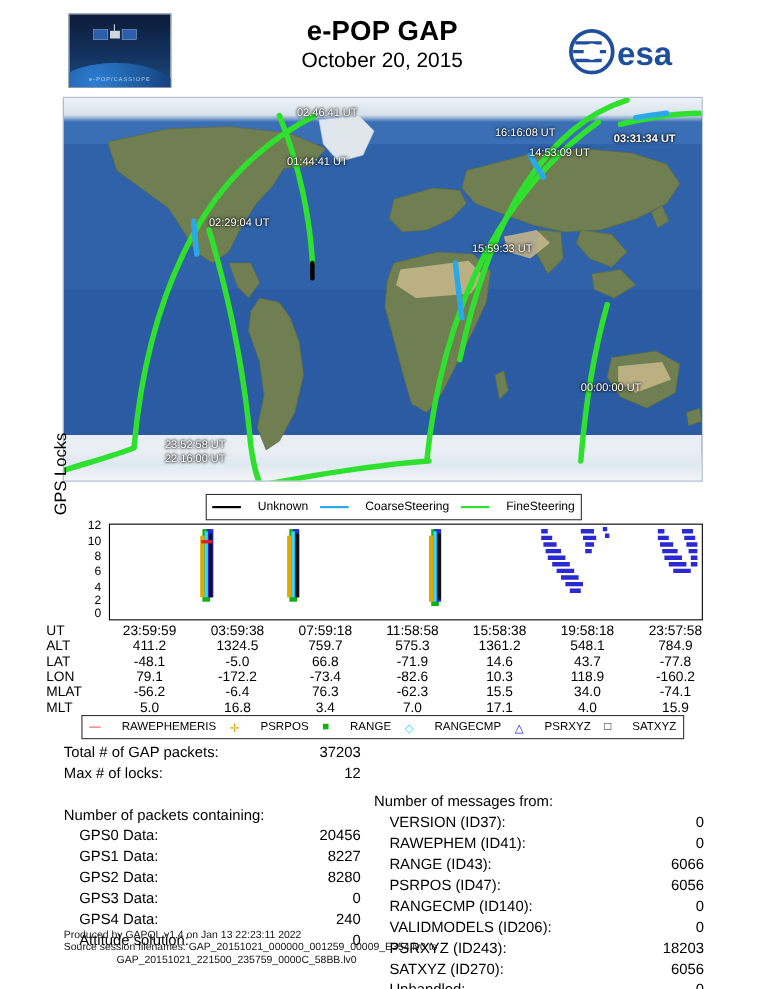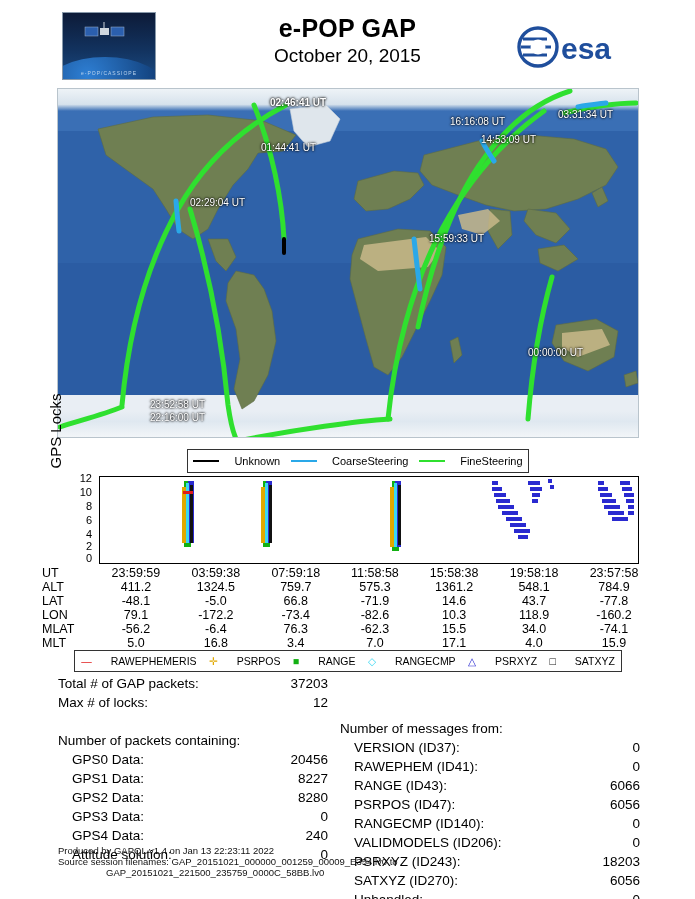--- a/index.html
+++ b/index.html
@@ -146,27 +146,27 @@
             <path d="M520,18 C530,16 540,15 548,14"></path>
             <path d="M424,52 C428,60 432,66 436,72"></path>
           </g>
           <g stroke="#000000" stroke-width="4">
             <path d="M226,150 C226,156 226,160 226,164"></path>
           </g>
         </g>
       </svg>
 
       <div>
-        <div class="tracklabel" style="left:212px;top:8px;font-weight:bold;">02:46:41 UT</div>
+        <div class="tracklabel" style="left:212px;top:8px;">02:46:41 UT</div>
         <div class="tracklabel" style="left:203px;top:53px;">01:44:41 UT</div>
         <div class="tracklabel" style="left:132px;top:108px;">02:29:04 UT</div>
         <div class="tracklabel" style="left:392px;top:27px;">16:16:08 UT</div>
         <div class="tracklabel" style="left:423px;top:45px;">14:53:09 UT</div>
-        <div class="tracklabel" style="left:500px;top:20px;">03:31:34 UT</div>
-        <div class="tracklabel" style="left:371px;top:144px;text-align:center;">15:59:33 UT</div>
+        <div class="tracklabel" style="left:500px;top:32px;font-weight:bold;">03:31:34 UT</div>
+        <div class="tracklabel" style="left:371px;top:132px;text-align:center;">15:59:33 UT</div>
         <div class="tracklabel" style="left:470px;top:258px;">00:00:00 UT</div>
         <div class="tracklabel" style="left:92px;top:310px;">23:52:58 UT</div>
         <div class="tracklabel" style="left:92px;top:323px;">22:16:00 UT</div>
       </div>
     </div>
   </div>
 
   <div class="map-legend">
     <div class="ml-item">
       <span class="ml-line" style="background:#000000"></span>

